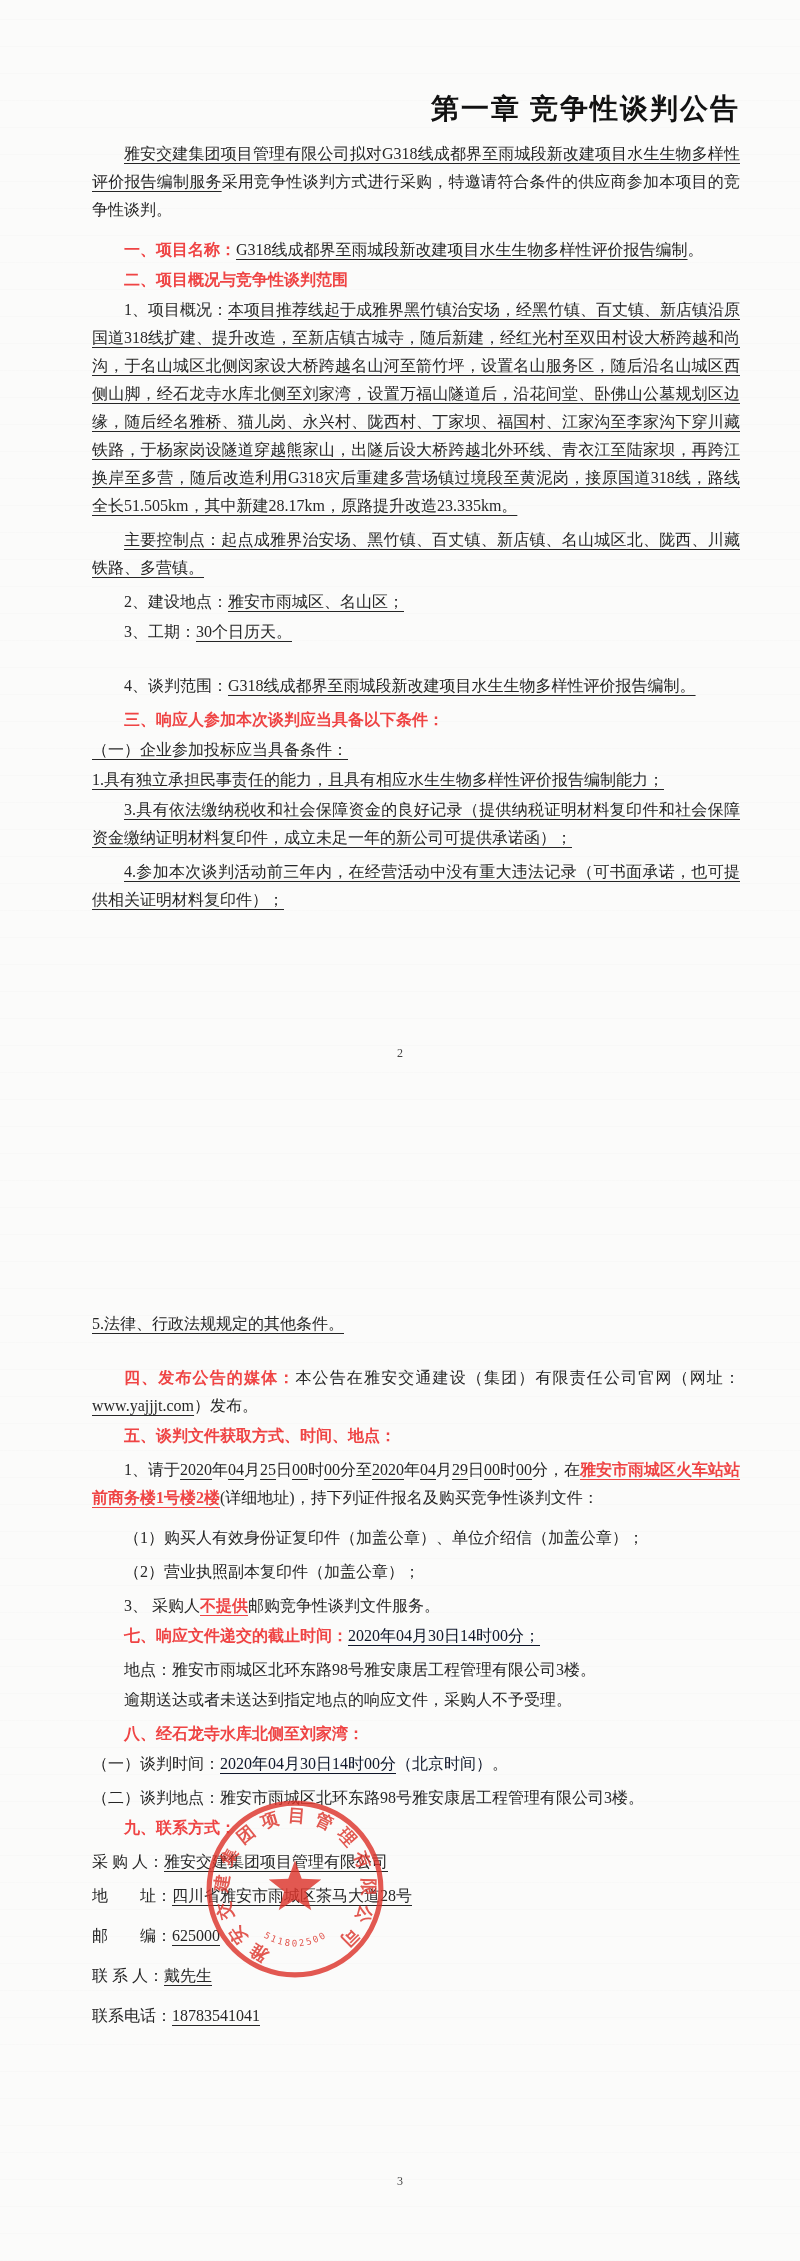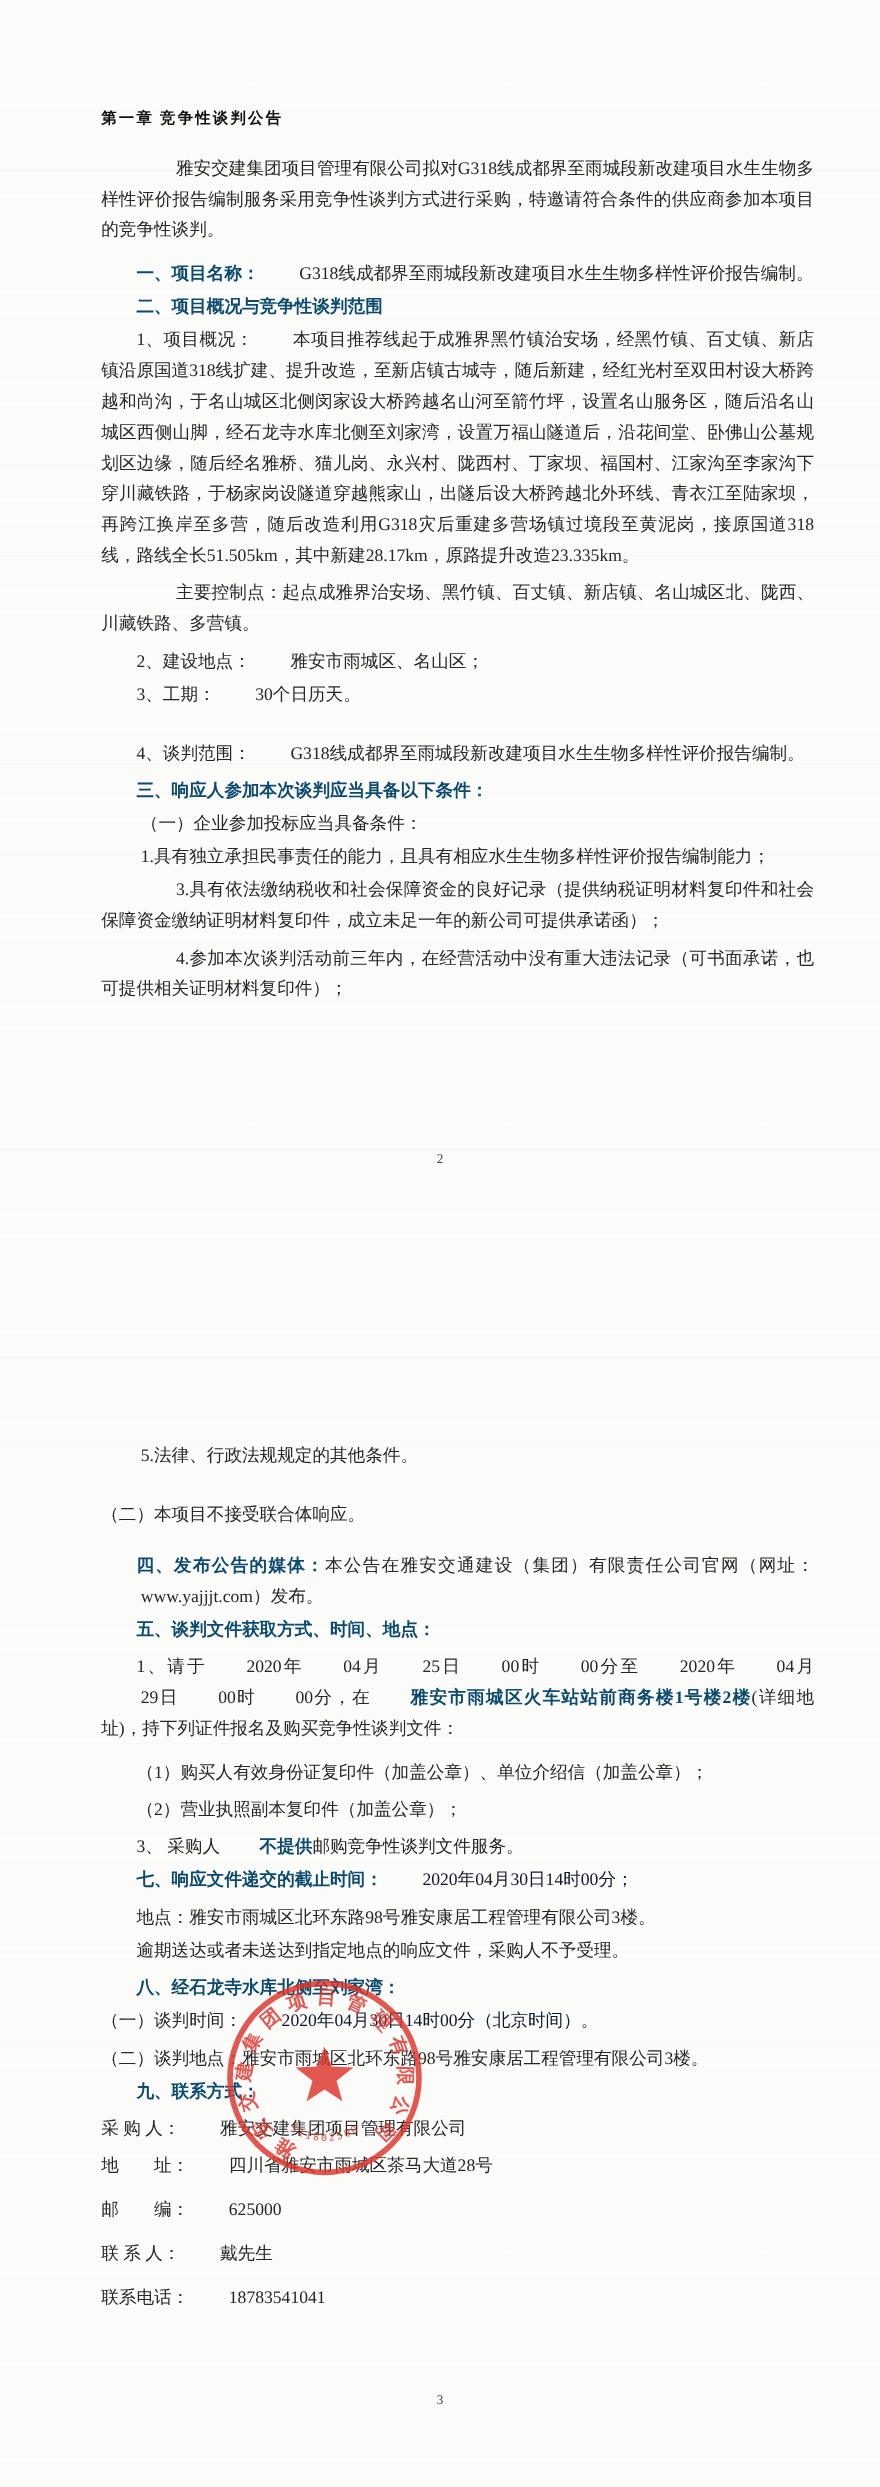--- a/index.html
+++ b/index.html
@@ -9,32 +9,32 @@
       repeating-linear-gradient(0deg, rgba(0,0,0,0.012) 0 1px, transparent 1px 27px),
       #fbfbfa;
     font-family:"Liberation Serif","DejaVu Serif",serif;
     color:#262626;
     overflow:hidden;
   }
   .page{position:absolute;left:92px;width:648px;}
   #page1{top:94px;}
   #page2{top:1310px;}
   .doc-title{
-    font-size:14px;font-weight:700;text-align:left;color:#111;
+    font-size:28px;font-weight:700;text-align:right;color:#111;
     letter-spacing:2px;line-height:30px;margin:0 0 16px 0;
   }
   .para{font-size:16px;line-height:28px;margin:0 0 2px 0;text-align:justify;}
   .para.ind{text-indent:32px;}
   .g0{margin-bottom:2px;}
   .g1{margin-bottom:6px;}
   .g2{margin-bottom:12px;}
   .g3{margin-bottom:18px;}
   .g4{margin-bottom:26px;}
-  .bold{font-weight:700;color:#0c4a6e;}
-  .ul{text-underline-offset:4px;text-decoration-thickness:1px;margin-left:36px;}
+  .bold{font-weight:700;color:#ef4444;}
+  .ul{text-decoration:underline;text-underline-offset:4px;text-decoration-thickness:1px;}
   .red{color:#0f172a;}
   .page-number{
     position:absolute;left:0;width:800px;text-align:center;
     font-size:12px;color:#444;
   }
   #page-number-2{top:1046px;}
   #page-number-3{top:2174px;}
   #seal{
     position:absolute;left:204px;top:1798px;width:182px;height:182px;
     opacity:.82;pointer-events:none;
@@ -60,21 +60,20 @@
       <p class="para ind g1"><span class="ul">3.具有依法缴纳税收和社会保障资金的良好记录（提供纳税证明材料复印件和社会保障资金缴纳证明材料复印件，成立未足一年的新公司可提供承诺函）；</span></p>
       <p class="para ind g0"><span class="ul">4.参加本次谈判活动前三年内，在经营活动中没有重大违法记录（可书面承诺，也可提供相关证明材料复印件）；</span></p>
     </div>
 </div>
 
 <div class="page-number" id="page-number-2">2</div>
 
 <div class="page" id="page2">
   <div>
       <p class="para g4"><span class="ul">5.法律、行政法规规定的其他条件。</span></p>
-      <p class="para g3"><span>（二）本项目不接受联合体响应。</span></p>
       <p class="para ind g0"><span class="bold">四、发布公告的媒体：</span><span>本公告在雅安交通建设（集团）有限责任公司官网（网址：</span><span class="ul">www.yajjjt.com</span><span>）发布。</span></p>
       <p class="para ind g1"><span class="bold">五、谈判文件获取方式、时间、地点：</span></p>
       <p class="para ind g2"><span>1、请于</span><span class="ul">2020</span><span>年</span><span class="ul">04</span><span>月</span><span class="ul">25</span><span>日</span><span class="ul">00</span><span>时</span><span class="ul">00</span><span>分至</span><span class="ul">2020</span><span>年</span><span class="ul">04</span><span>月</span><span class="ul">29</span><span>日</span><span class="ul">00</span><span>时</span><span class="ul">00</span><span>分，在</span><span class="bold ul">雅安市雨城区火车站站前商务楼1号楼2楼</span><span>(详细地址)，持下列证件报名及购买竞争性谈判文件：</span></p>
       <p class="para ind g1"><span>（1）购买人有效身份证复印件（加盖公章）、单位介绍信（加盖公章）；</span></p>
       <p class="para ind g1"><span>（2）营业执照副本复印件（加盖公章）；</span></p>
       <p class="para ind g0"><span>3、 采购人</span><span class="bold ul">不提供</span><span>邮购竞争性谈判文件服务。</span></p>
       <p class="para ind g1"><span class="bold">七、响应文件递交的截止时间：</span><span class="ul red">2020年04月30日14时00分；</span></p>
       <p class="para ind g0"><span>地点：雅安市雨城区北环东路98号雅安康居工程管理有限公司3楼。</span></p>
       <p class="para ind g1"><span>逾期送达或者未送达到指定地点的响应文件，采购人不予受理。</span></p>
       <p class="para ind g0"><span class="bold">八、经石龙寺水库北侧至刘家湾：</span></p>

